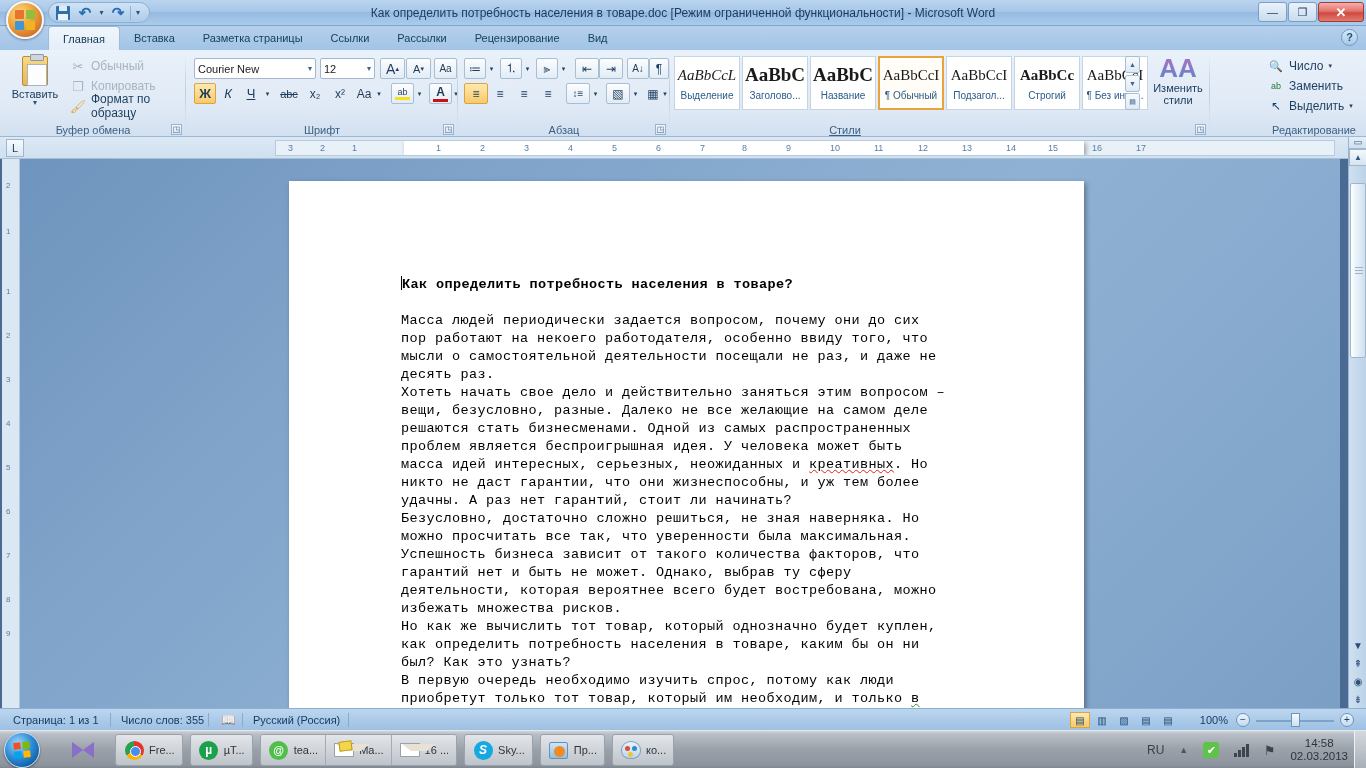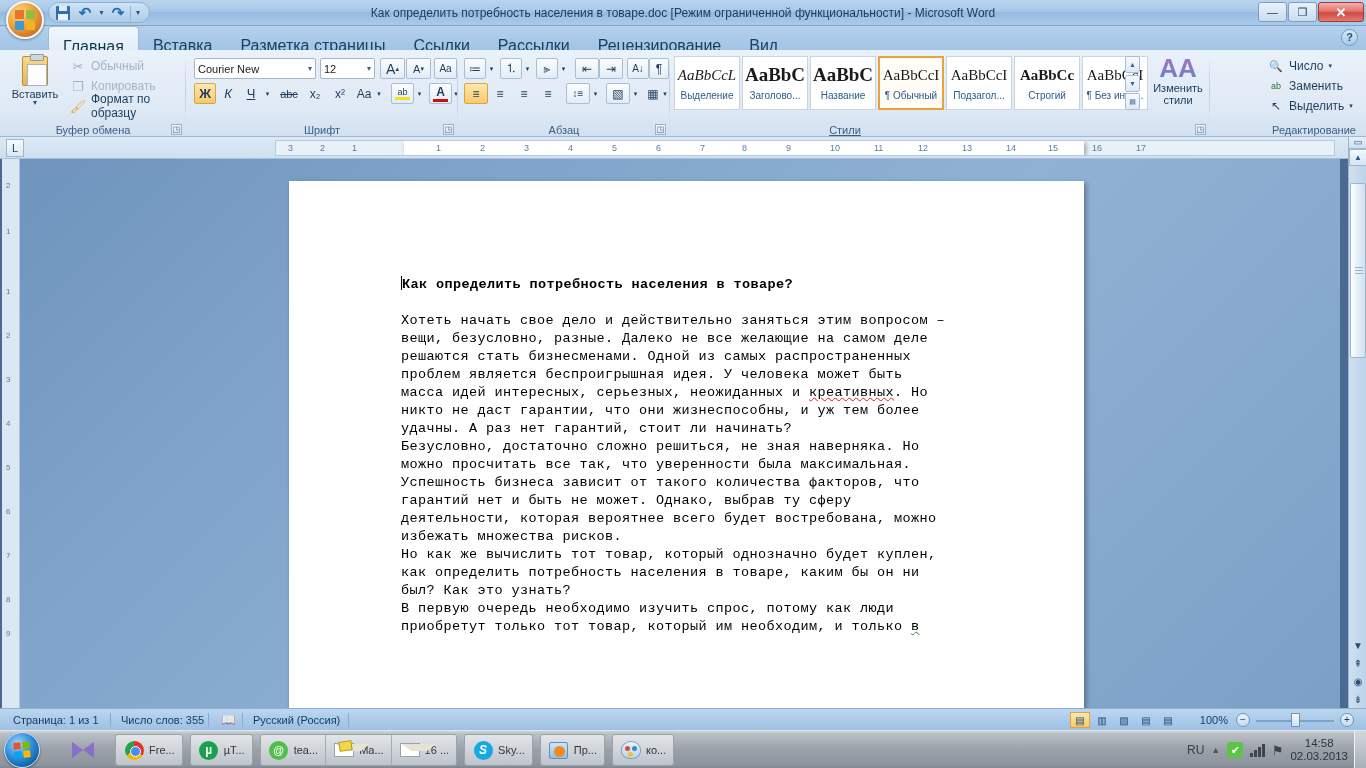--- a/index.html
+++ b/index.html
@@ -85,21 +85,21 @@
     border-color:#a33b34; color:#fff; font-weight:bold; font-size:13px;
   }
 
   
   .tabstrip {
     position: absolute; top: 26px; left: 0; width: 1366px; height: 24px;
     background: linear-gradient(to bottom, #b5d0ec, #a2c4e6);
   }
   .tabs { position:absolute; left: 48px; top:0; display:flex; height:24px; }
   .tab {
-    padding: 8px 14px; height: 24px; line-height: 24px; font-size: 16px; color: #14425f;
+    padding: 0 14px; height: 24px; line-height: 24px; font-size: 11px; color: #14425f;
     position: relative; white-space: nowrap;
   }
   .tab.active {
     background: linear-gradient(to bottom, #f0f6fc, #e3eef9);
     border: 1px solid #9dbcd8; border-bottom: none;
     border-radius: 4px 4px 0 0; color: #11364f; font-weight: normal;
   }
   .help-q {
     position:absolute; right:8px; top:3px; width:17px; height:17px; border-radius:50%;
     background: linear-gradient(to bottom,#d7e8f8,#a8c8e6); border:1px solid #6e9bc5;
@@ -389,21 +389,21 @@
   .paint-ico::after { content:''; position:absolute; left:3px; top:4px; width:5px; height:5px;
      border-radius:50%; background:#d94b3a; box-shadow:7px 0 0 #2f8bd0, 3px 6px 0 #f0c330; }
   .bow-ico { width:22px; height:16px; position:relative; }
   .bow-ico::before, .bow-ico::after {
     content:''; position:absolute; top:0; width:0; height:0;
     border-top:8px solid transparent; border-bottom:8px solid transparent;
   }
   .bow-ico::before { left:0; border-left:11px solid #8a6fc9; }
   .bow-ico::after { right:0; border-right:11px solid #8a6fc9; }
 
-  .tray { position:absolute; right:0; top:0; height:38px; display:flex; align-items:center; gap:7px; padding-right:18px; }
+  .tray { position:absolute; right:0; top:0; height:38px; display:flex; align-items:center; gap:15px; padding-right:18px; }
   .tray .lang { font-size:12px; color:#3a4047; }
   .tray .caret-up { font-size:9px; color:#4d545c; }
   .tray .shield { width:16px; height:16px; border-radius:3px; background:#5fc24a;
     color:#fff; font-size:11px; text-align:center; line-height:16px; }
   .tray .bars { display:flex; align-items:flex-end; gap:1.5px; height:14px; }
   .tray .bars i { width:2.5px; background:#3d444b; display:block; }
   .tray .flag { font-size:13px; color:#3d444b; }
   .clock { text-align:center; font-size:11.5px; color:#2e343a; line-height:13px; }
   .showdesk { position:absolute; right:0; top:0; width:12px; height:38px;
     background:linear-gradient(to bottom,#d3d8dd,#a8aeb6); border-left:1px solid #eef1f3; }
@@ -725,20 +725,24 @@
   <span class="vt" style="top:348px">6</span>
   <span class="vt" style="top:392px">7</span>
   <span class="vt" style="top:436px">8</span>
   <span class="vt" style="top:470px">9</span>
 </div>
 
 <div class="docarea">
   <div class="page">
     <div class="doccontent">
       <div class="doc-h"><span class="caret"></span><span>Как определить потребность населения в товаре?</span></div>
+      <div class="doc-p">Масса людей периодически задается вопросом, почему они до сих
+пор работают на некоего работодателя, особенно ввиду того, что
+мысли о самостоятельной деятельности посещали не раз, и даже не
+десять раз.</div>
       <div class="doc-p"><span>Хотеть начать свое дело и действительно заняться этим вопросом –
 вещи, безусловно, разные. Далеко не все желающие на самом деле
 решаются стать бизнесменами. Одной из самых распространенных
 проблем является беспроигрышная идея. У человека может быть</span></div>
       <div class="doc-p"><span>масса идей интересных, серьезных, неожиданных и </span><span class="sp-err">креативных</span><span>. Но
 никто не даст гарантии, что они жизнеспособны, и уж тем более
 удачны. А раз нет гарантий, стоит ли начинать?</span></div>
       <div class="doc-p">Безусловно, достаточно сложно решиться, не зная наверняка. Но
 можно просчитать все так, что уверенности была максимальная.
 Успешность бизнеса зависит от такого количества факторов, что

